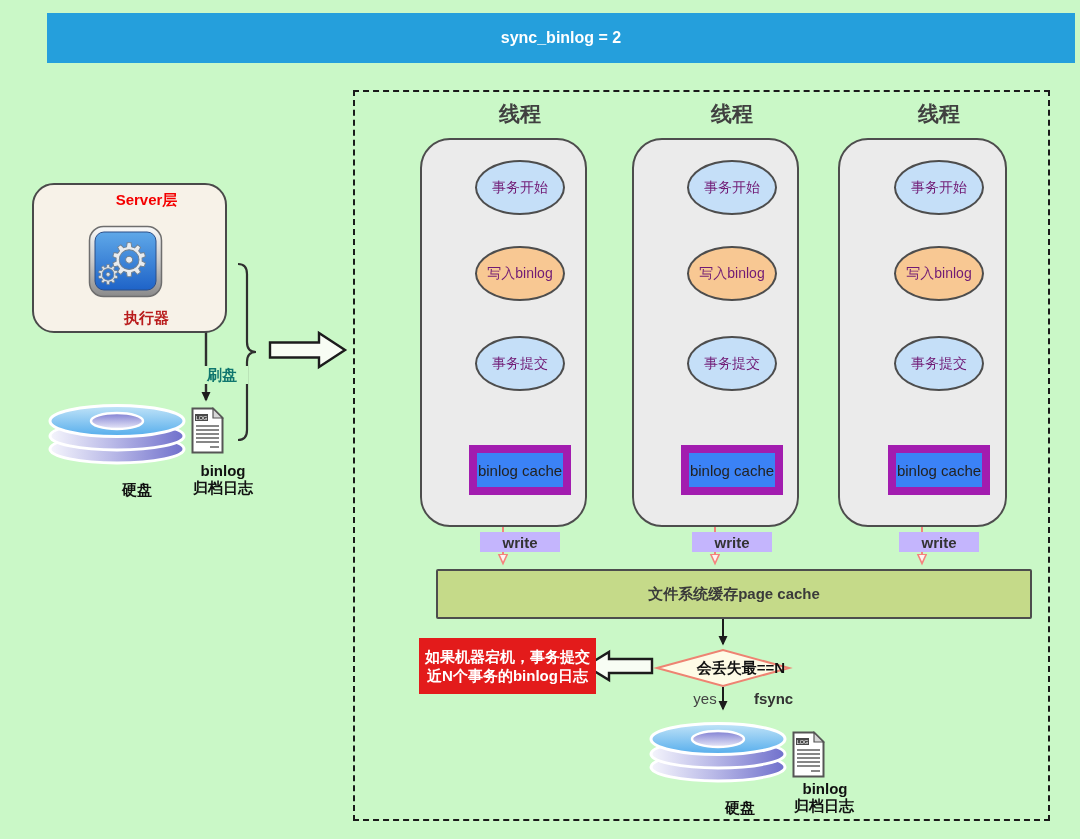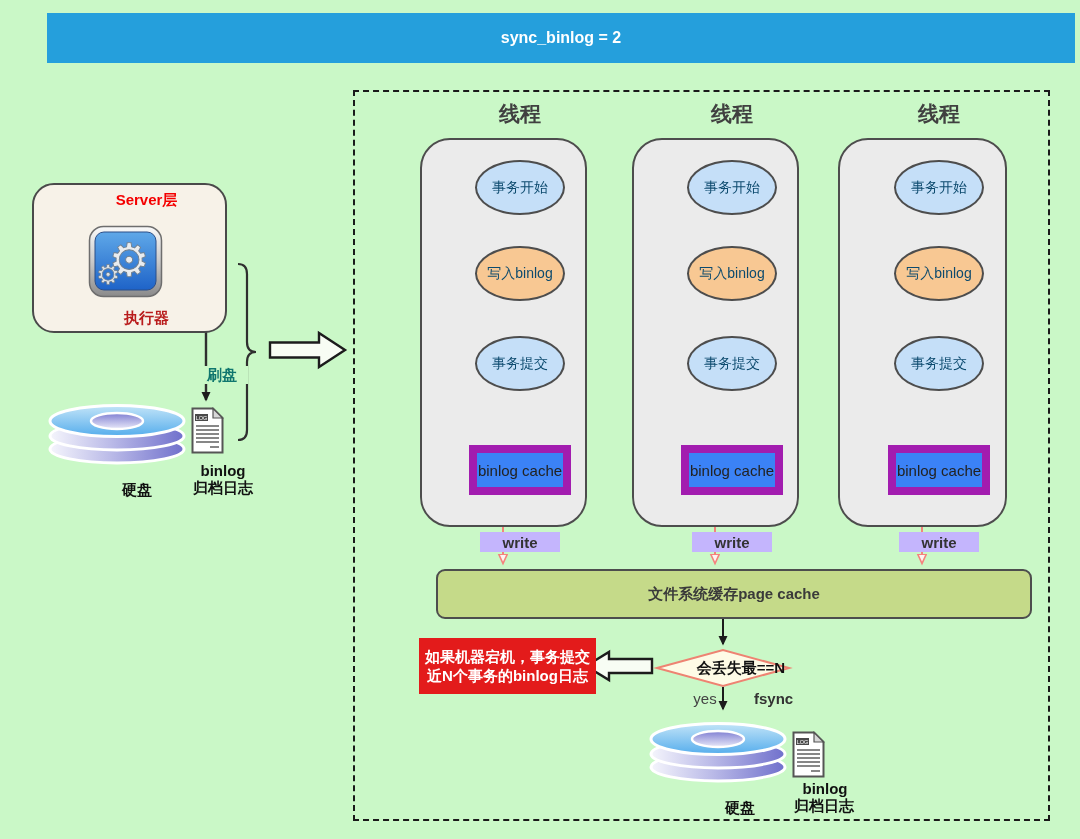--- a/index.html
+++ b/index.html
@@ -11,30 +11,30 @@
   
   .banner{left:30px;top:13px;width:1028px;height:50px;background:#259FDC;color:#fff;
           font-size:16px;font-weight:bold;}
 
   
   .dashed-box{left:353px;top:90px;width:697px;height:731px;border:2px dashed #1a1a1a;box-sizing:border-box;}
 
   
   .thread-title{top:104px;width:90px;height:20px;font-weight:bold;font-size:21px;color:#404040;}
   .thread-container{top:138px;height:389px;background:#EBEBEB;border:2px solid #4D4D4D;border-radius:30px;box-sizing:border-box;}
-  .ellipse{width:90px;height:55px;border:2px solid #4D4D4D;border-radius:50%;font-size:14px;color:#0c4a6e;box-sizing:border-box;}
+  .ellipse{width:90px;height:55px;border:2px solid #4D4D4D;border-radius:50%;font-size:14px;color:#701a75;box-sizing:border-box;}
   .ellipse.blue{background:#C5DFF8;}
   .ellipse.orange{background:#F8C893;}
   .cache-rect{top:445px;width:102px;height:50px;background:#3b82f6;border:8px solid #a21caf;
               font-size:15px;color:#222;box-sizing:border-box;}
   .write-label{top:532px;width:80px;height:20px;font-weight:bold;font-size:15px;color:#333;background:#c4b5fd;}
 
   
   .page-cache{left:419px;top:569px;width:596px;height:50px;background:#C5DA89;border:2px solid #4D4D4D;
-              border-radius:9px;font-weight:bold;font-size:15px;color:#3a3a3a;box-sizing:border-box;}
+              border-radius:2px;font-weight:bold;font-size:15px;color:#3a3a3a;box-sizing:border-box;}
 
   
   .diamond-label{left:654px;top:658px;width:140px;height:20px;font-weight:bold;font-size:15px;color:#111;}
   .yes-label{left:666px;top:689px;width:44px;height:18px;font-size:15px;color:#444;}
   .fsync-label{left:737px;top:689px;width:60px;height:18px;font-size:15px;color:#333;font-weight:bold;justify-content:flex-start;}
 
   
   .warning-box{left:402px;top:638px;width:177px;height:56px;background:#E31B1B;color:#fff;
                font-weight:bold;font-size:15px;line-height:19px;flex-direction:column;}
 

